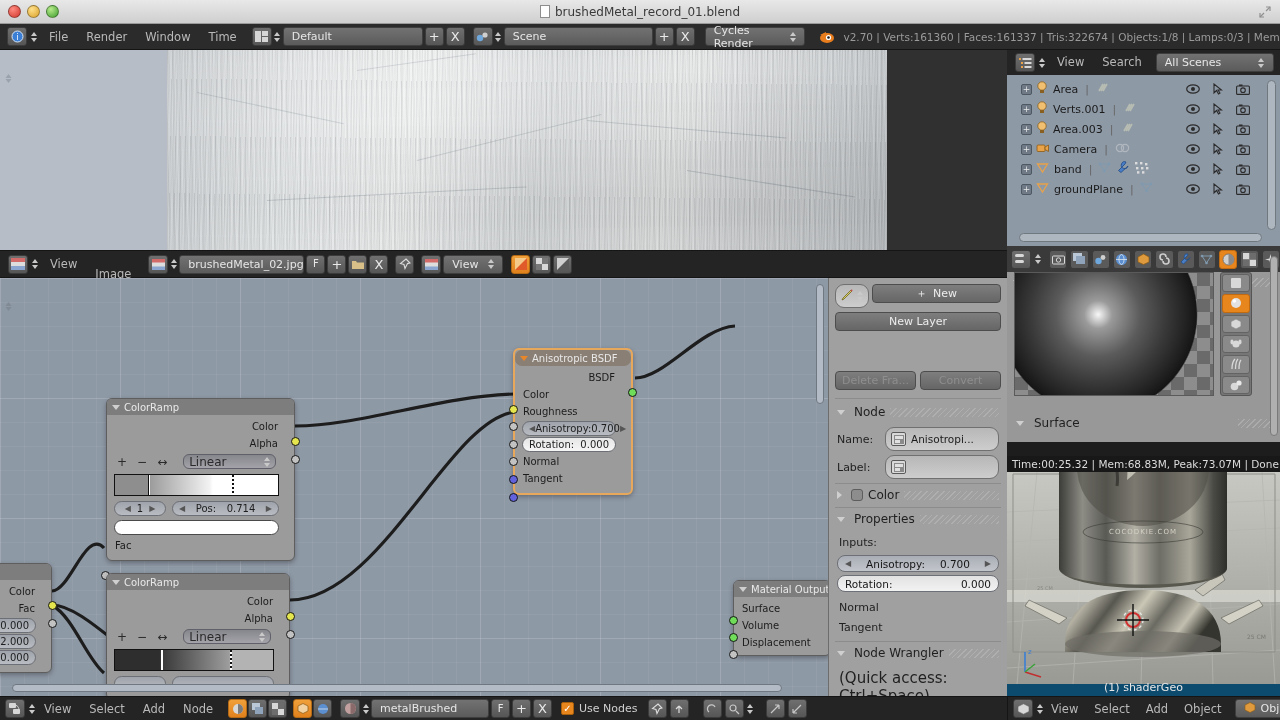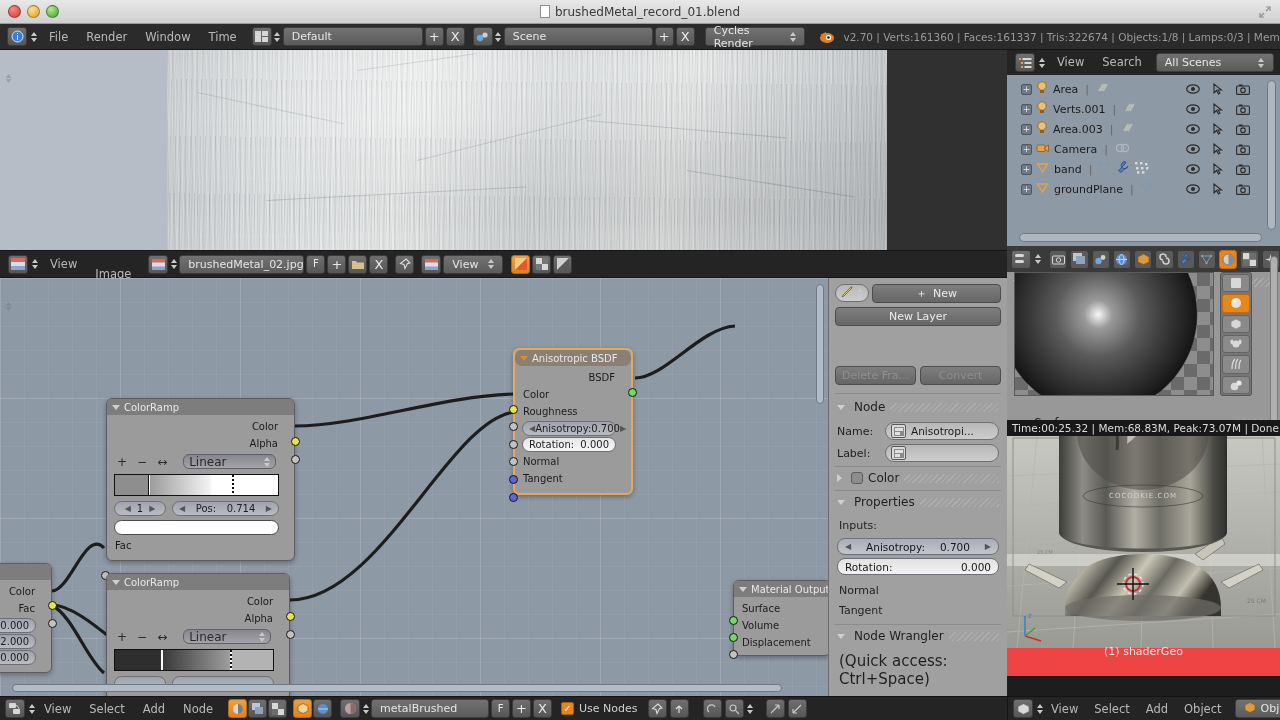--- a/index.html
+++ b/index.html
@@ -105,21 +105,21 @@
 
   .wire{position:absolute;pointer-events:none;overflow:visible;}
 
   
   .np-pad{padding:6px 6px;}
   .np-btn{height:19px;border-radius:4px;background:linear-gradient(#7e7e7e,#666);
     border:1px solid #4d4d4d;color:#ececec;display:flex;align-items:center;justify-content:center;
     font-size:11px;margin-bottom:4px;}
   .np-btn.dis{color:#8e8e8e;margin-top:36px;}
   .np-sec{display:flex;align-items:center;gap:5px;color:#1f1f1f;font-size:12px;padding:4px 2px;}
-  .np-field{height:18px;border-radius:9px;background:linear-gradient(#b7b7b7,#cdcdcd);
+  .np-field{height:24px;border-radius:9px;background:linear-gradient(#b7b7b7,#cdcdcd);
     border:1px solid #707070;display:flex;align-items:center;padding:0 5px;gap:5px;font-size:10.5px;color:#1c1c1c;}
   .np-row{display:flex;align-items:center;gap:6px;margin:4px 2px;}
   .np-lbl{color:#1f1f1f;font-size:11px;width:42px;}
   .np-inp{height:17px;border-radius:8px;background:linear-gradient(#a9adb5,#c2c5cb);
     border:1px solid #6d7077;display:flex;align-items:center;justify-content:space-between;
     padding:0 7px;font-size:10.5px;color:#161616;margin:3px 2px;}
   .np-inp.plain{background:linear-gradient(#e2e2e2,#f2f2f2);}
   .mini-ico{width:15px;height:14px;border:1px solid #5a5a5a;background:#d9d9d9;border-radius:2px;
     display:flex;align-items:center;justify-content:center;}
   .hatch{flex:1;height:9px;background:repeating-linear-gradient(135deg,#bbb 0 1px,transparent 1px 4px);opacity:.55;}
@@ -144,21 +144,21 @@
   .preview-img{position:absolute;left:1014px;top:272px;width:200px;height:124px;border:1px solid #5a5a5a;
     background:
       radial-gradient(circle at 42% 34%, #f8f8f8 0%, #9a9a9a 10%, #5b5b5b 30%, #3a3a3a 48%, #232323 62%, #151515 70%, rgba(0,0,0,0) 71%),
       repeating-conic-gradient(#8d8d8d 0% 25%, #6a6a6a 0% 50%) 0 0/26px 26px;}
   .prev-tools{position:absolute;left:1220px;top:272px;width:32px;height:124px;
     background:#767676;border:1px solid #565656;border-radius:3px;display:flex;flex-direction:column;}
   .pvt{flex:1;margin:1px;border-radius:3px;background:#8a8a8a;border:1px solid #636363;display:flex;align-items:center;justify-content:center;}
   .pvt.act{background:#e8861e;border-color:#c06a12;}
 
   
-  .view3d{position:absolute;left:1007px;top:420px;width:273px;height:256px;background:#ef4444;overflow:hidden;}
+  .view3d{position:absolute;left:1007px;top:456px;width:273px;height:256px;background:#0c4a6e;overflow:hidden;}
   .v3d-info{height:16px;background:#181818;color:#dcdcdc;font-size:10.5px;display:flex;align-items:center;padding-left:5px;white-space:nowrap;}
   .v3d-canvas{position:absolute;left:0;top:16px;width:273px;height:212px;overflow:hidden;
     background:linear-gradient(#b9b9b4,#a2a29c);}
   .v3d-name{position:absolute;left:0;bottom:18px;width:273px;text-align:center;color:#e6e6e6;font-size:11px;}
 
   
   .botbar{position:absolute;left:0;top:696px;width:1007px;height:24px;background:#242424;
     border-top:1px solid #151515;display:flex;align-items:center;padding-left:5px;}
   .botbar-r{position:absolute;left:1007px;top:696px;width:273px;height:24px;background:#242424;
     border-top:1px solid #151515;border-left:1px solid #151515;display:flex;align-items:center;padding-left:5px;}

